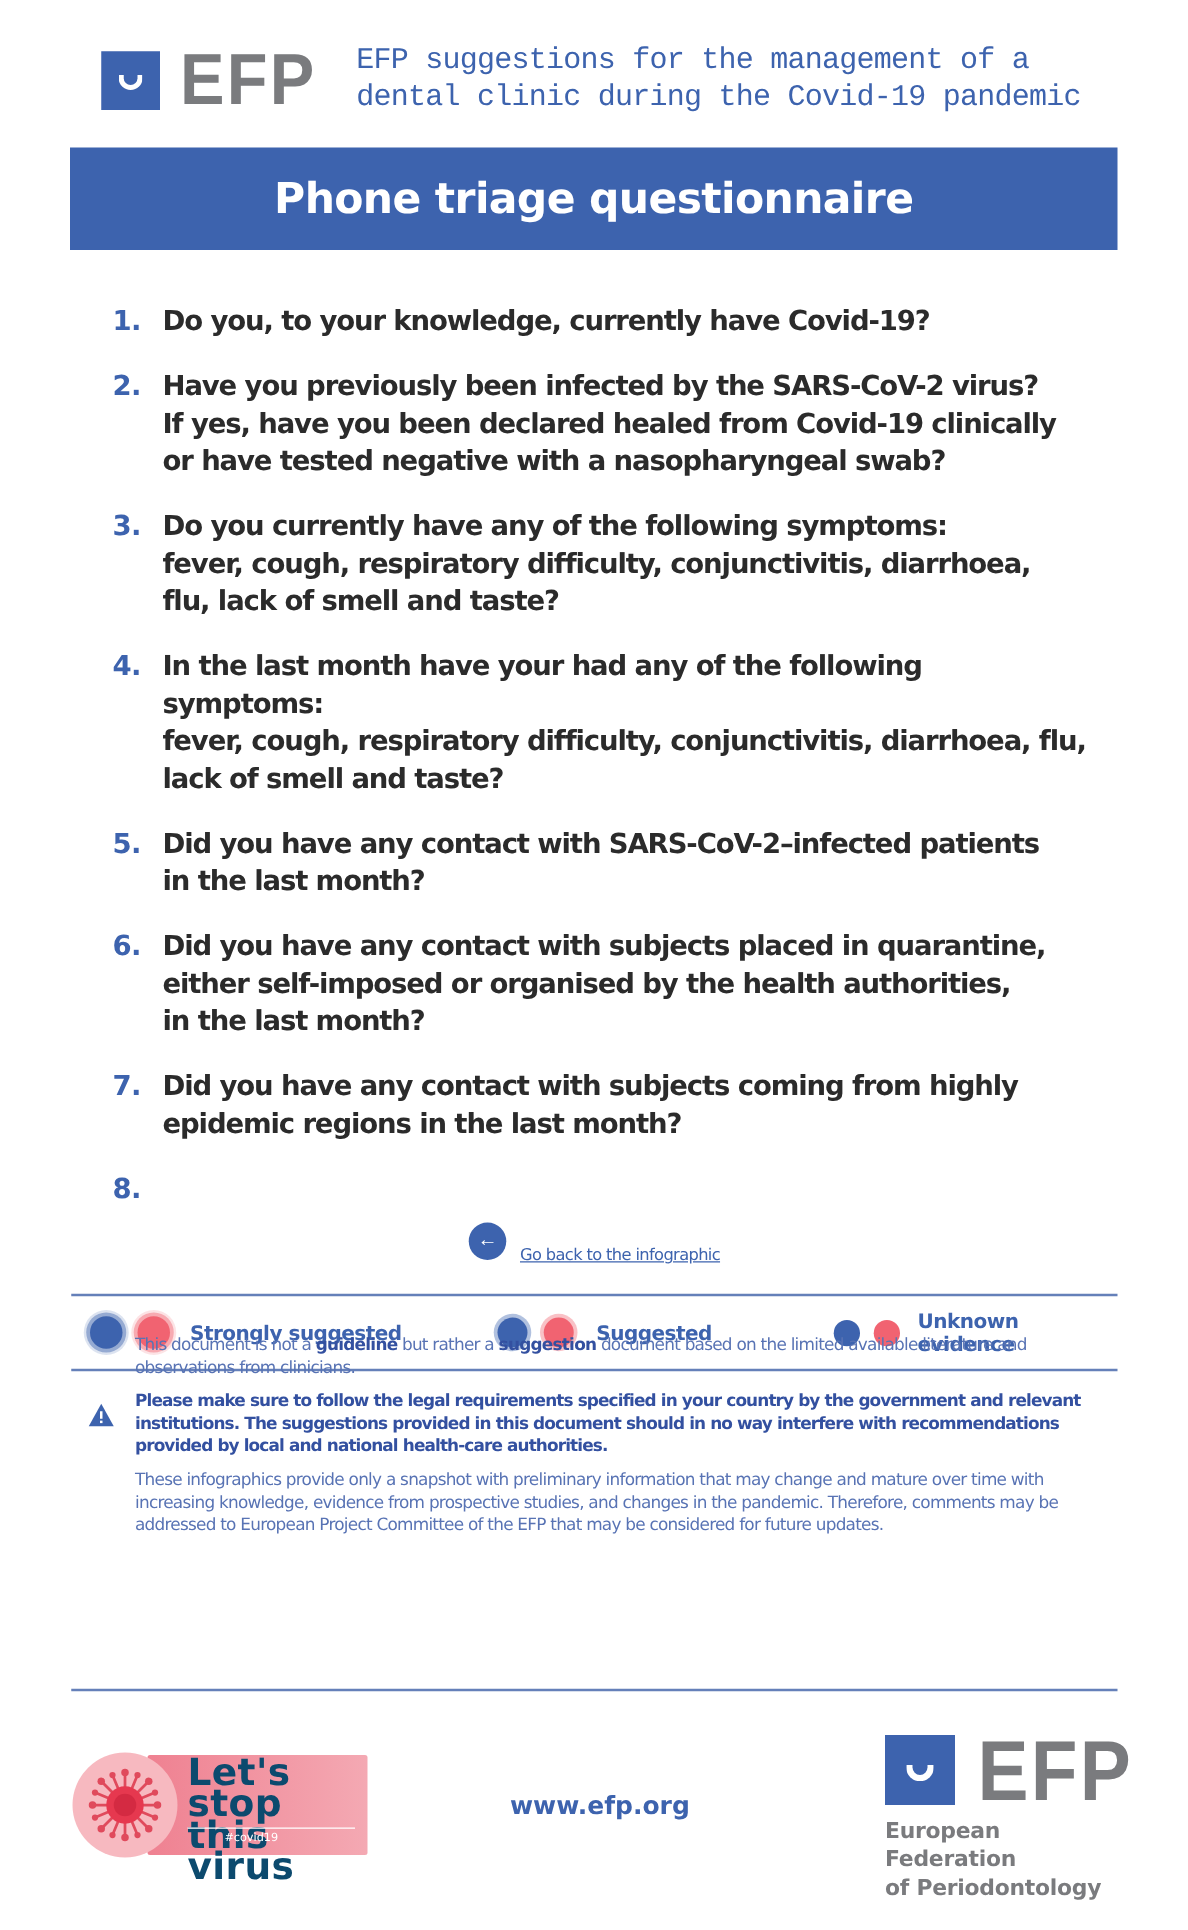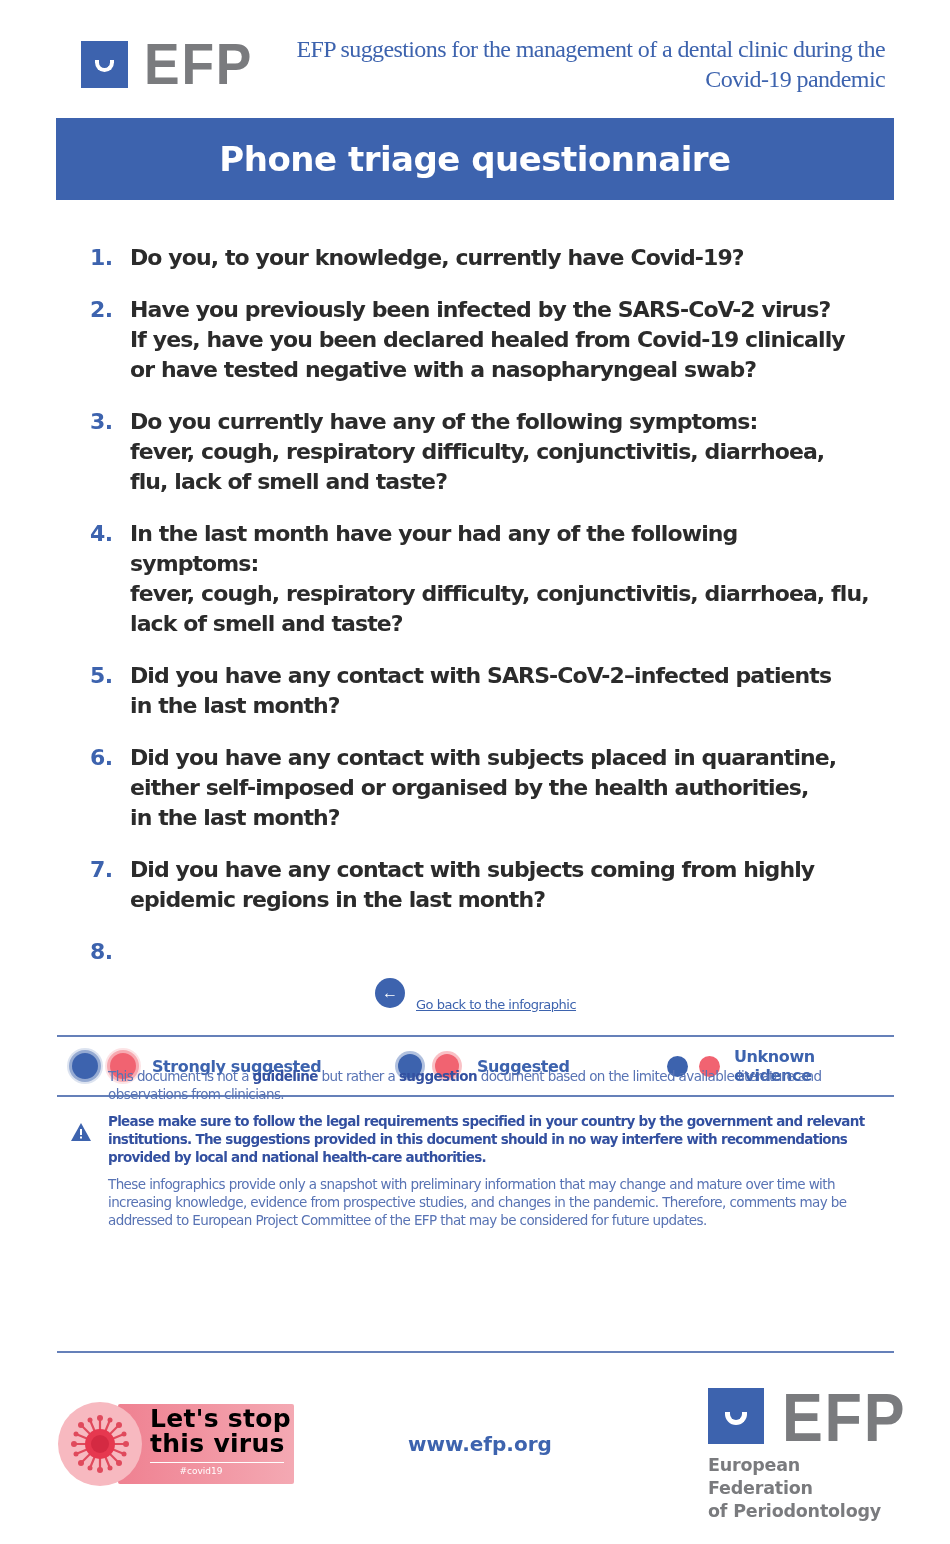--- a/index.html
+++ b/index.html
@@ -7,21 +7,21 @@
   body { position: relative; font-family: "Liberation Sans", "DejaVu Sans", sans-serif; color: #2b2b2b; }
 
   
   .header-logo { position: absolute; left: 81px; top: 40px; width: 160px; height: 48px; display: flex; align-items: center; }
   .logo-square { width: 47px; height: 47px; background: #3d63ae; position: relative; flex: none; }
   .logo-square .smile {
     position: absolute; left: 14px; top: 19px; width: 19px; height: 12px;
     border: 4px solid #ffffff; border-top: none; border-radius: 0 0 12px 12px;
   }
   .logo-text { margin-left: 16px; font-size: 58px; font-weight: bold; color: #7a7b7e; letter-spacing: 2px; line-height: 48px; transform: scaleX(0.92); transform-origin: left center; font-family: "Liberation Sans", sans-serif; }
-  .header-title { position: absolute; left: 285px; top: 34px; width: 600px; font-size: 24px; line-height: 30px; color: #3d63ae; font-family: Liberation Serif, serif; font-weight: normal; letter-spacing: -0.6px; text-align: right; }
+  .header-title { position: absolute; left: 285px; top: 34px; width: 600px; font-size: 24px; line-height: 30px; color: #3d63ae; font-family: Liberation Mono, monospace; font-weight: normal; letter-spacing: -0.6px; }
 
   
   .banner { position: absolute; left: 56px; top: 118px; width: 838px; height: 82px; background: #3d63ae; display: flex; align-items: center; justify-content: center; }
   .banner-title { color: #ffffff; font-size: 34px; font-weight: bold; font-family: "DejaVu Sans", sans-serif; letter-spacing: -0.5px; text-align: center; }
 
   
   .questions { position: absolute; left: 90px; top: 243px; width: 780px; list-style: none; }
   .question { display: flex; margin-bottom: 22px; }
   .q-num { width: 40px; flex: none; color: #3d63ae; font-weight: bold; font-size: 22px; line-height: 30px; font-family: "DejaVu Sans", sans-serif; letter-spacing: -0.5px; }
   .q-text { color: #2b2b2b; font-weight: bold; font-size: 22px; line-height: 30px; font-family: "DejaVu Sans", sans-serif; letter-spacing: -0.9px; white-space: pre-line; }
@@ -51,21 +51,21 @@
   .warning-icon { position: absolute; left: 70px; top: 1122px; width: 22px; height: 20px; }
   .disclaimer { position: absolute; left: 108px; top: 1067px; width: 780px; font-family: "DejaVu Sans", sans-serif; letter-spacing: -0.6px; }
   .disc-p { font-size: 13.5px; line-height: 18px; color: #5873b4; margin-bottom: 9px; }
   .disc-p b { color: #3350a0; }
   .disc-p.bold { color: #3350a0; font-weight: bold; letter-spacing: -0.7px; }
 
   
   .virus-badge { position: absolute; left: 58px; top: 1402px; width: 238px; height: 84px; }
   .badge-rect { position: absolute; left: 60px; top: 2px; width: 176px; height: 80px; background: linear-gradient(90deg, #ef8191, #f4a9b3); border-radius: 2px; }
   .badge-circle { position: absolute; left: 0; top: 0; width: 84px; height: 84px; border-radius: 50%; background: #f7b9c0; display: flex; align-items: center; justify-content: center; }
-  .badge-text { position: absolute; left: 92px; top: 4px; color: #000000; font-weight: bold; font-size: 25px; line-height: 25px; letter-spacing: 0.3px; font-family: "DejaVu Sans", sans-serif; }
+  .badge-text { position: absolute; left: 92px; top: 4px; color: #0c4a6e; font-weight: bold; font-size: 30px; line-height: 25px; letter-spacing: 0.3px; font-family: "DejaVu Sans", sans-serif; }
   .badge-line { position: absolute; left: 92px; top: 60px; width: 134px; height: 1px; background: #fff; }
   .badge-tag { position: absolute; left: 76px; top: 64px; width: 134px; text-align: center; color: #fff; font-size: 9px; font-family: "DejaVu Sans", sans-serif; }
   .website { position: absolute; left: 408px; top: 1432px; color: #3d63ae; font-weight: bold; font-size: 20px; letter-spacing: 0; font-family: "DejaVu Sans", sans-serif; text-decoration: none; }
 
   .footer-logo { position: absolute; left: 708px; top: 1388px; width: 200px; }
   .footer-logo-row { display: flex; align-items: flex-start; }
   .footer-square { width: 56px; height: 56px; background: #3d63ae; position: relative; flex: none; }
   .footer-square .smile { position: absolute; left: 17px; top: 24px; width: 22px; height: 13px; border: 5px solid #fff; border-top: none; border-radius: 0 0 14px 14px; }
   .footer-efp { margin-left: 18px; font-size: 68px; line-height: 58px; font-weight: bold; color: #7a7b7e; letter-spacing: 2px; transform: scaleX(0.9); transform-origin: left top; font-family: "Liberation Sans", sans-serif; }
   .footer-org { margin-top: 8px; color: #7a7b7e; font-weight: bold; font-size: 17.5px; line-height: 23px; letter-spacing: -0.2px; font-family: "DejaVu Sans", sans-serif; white-space: pre-line; }

